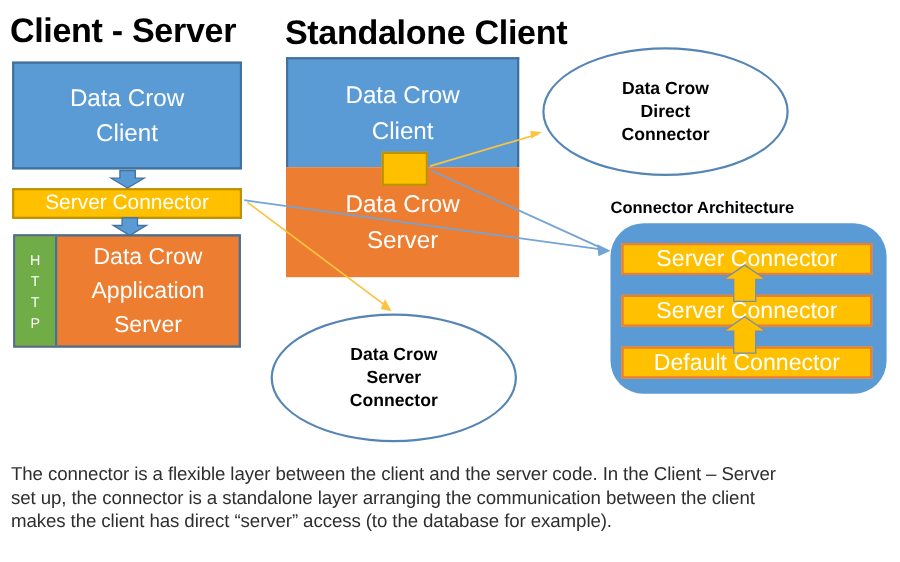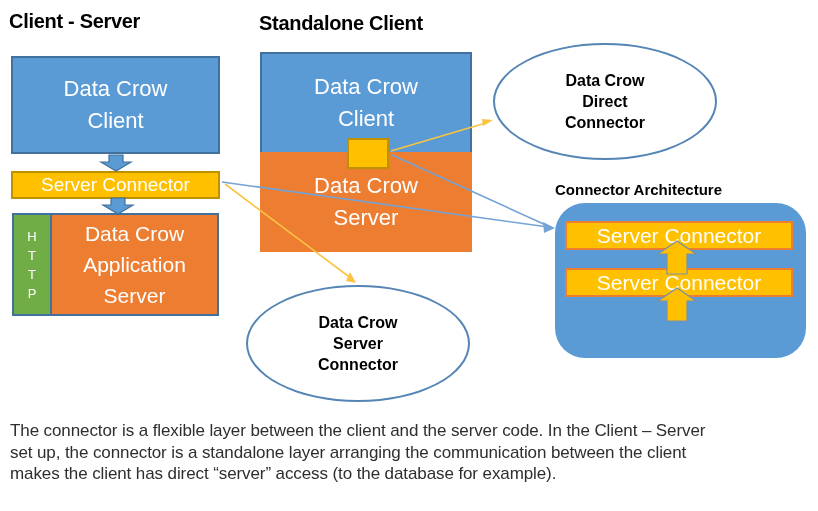--- a/index.html
+++ b/index.html
@@ -2,21 +2,21 @@
 <html><head>
 <meta charset="utf-8">
 <style>
   html,body{margin:0;padding:0;background:#ffffff;}
   .canvas{
     position:relative;width:818px;height:511px;background:#ffffff;overflow:hidden;
     font-family:"Liberation Sans",sans-serif;
   }
   .abs{position:absolute;}
   .heading{
-    font-weight:bold;font-size:20px;color:#000;letter-spacing:-0.3px;
+    font-weight:bold;font-size:31px;color:#000;letter-spacing:-0.3px;
     font-family:"Liberation Sans",sans-serif;
   }
   .box{box-sizing:border-box;display:flex;flex-direction:column;align-items:center;justify-content:center;text-align:center;}
   .blue-box{background:#5B9BD5;border:2px solid #41719C;color:#fff;}
   .orange-box{background:#ED7D31;color:#fff;}
   .box-line{font-size:22px;line-height:32px;color:#fff;}
   .yellow-bar{background:#FFC000;border:2px solid #BF9000;color:#fff;}
   .conn-label{font-size:19px;line-height:24px;color:#fff;}
   .appserver{box-sizing:border-box;display:flex;background:#ED7D31;border:2px solid #41719C;}
   .http-strip{width:36px;background:#70AD47;border-right:2px solid #41719C;display:flex;flex-direction:column;align-items:center;justify-content:center;}
@@ -94,20 +94,23 @@
   </div>
 
   <div class="abs arch-title" style="left:555px;top:181px;width:251px;">Connector Architecture</div>
   <div class="abs arch-box z1" style="left:555px;top:203px;width:251px;height:155px;"></div>
   <div class="abs arch-bar z2" style="left:565px;top:221px;width:228px;height:29px;">
     <div class="arch-bar-label">Server Connector</div>
   </div>
   <div class="abs arch-bar z2" style="left:565px;top:268px;width:228px;height:29px;">
     <div class="arch-bar-label">Server Connector</div>
   </div>
+  <div class="abs arch-bar z2" style="left:565px;top:315px;width:228px;height:29px;">
+    <div class="arch-bar-label">Default Connector</div>
+  </div>
 
   <svg class="overlay" width="818" height="511" viewBox="0 0 818 511">
 
     <path d="M109,155 L123,155 L123,162 L131,162 L116,171 L101,162 L109,162 Z" fill="#5B9BD5" stroke="#41719C" stroke-width="1.2"></path>
 
     <path d="M111,198 L125,198 L125,205 L133,205 L118,214 L103,205 L111,205 Z" fill="#5B9BD5" stroke="#41719C" stroke-width="1.2"></path>
 
     <line x1="391" y1="151" x2="489" y2="122" stroke="#FBC342" stroke-width="1.6"></line>
     <polygon points="493,120 483,126 482,119" fill="#FBC342"></polygon>
 

